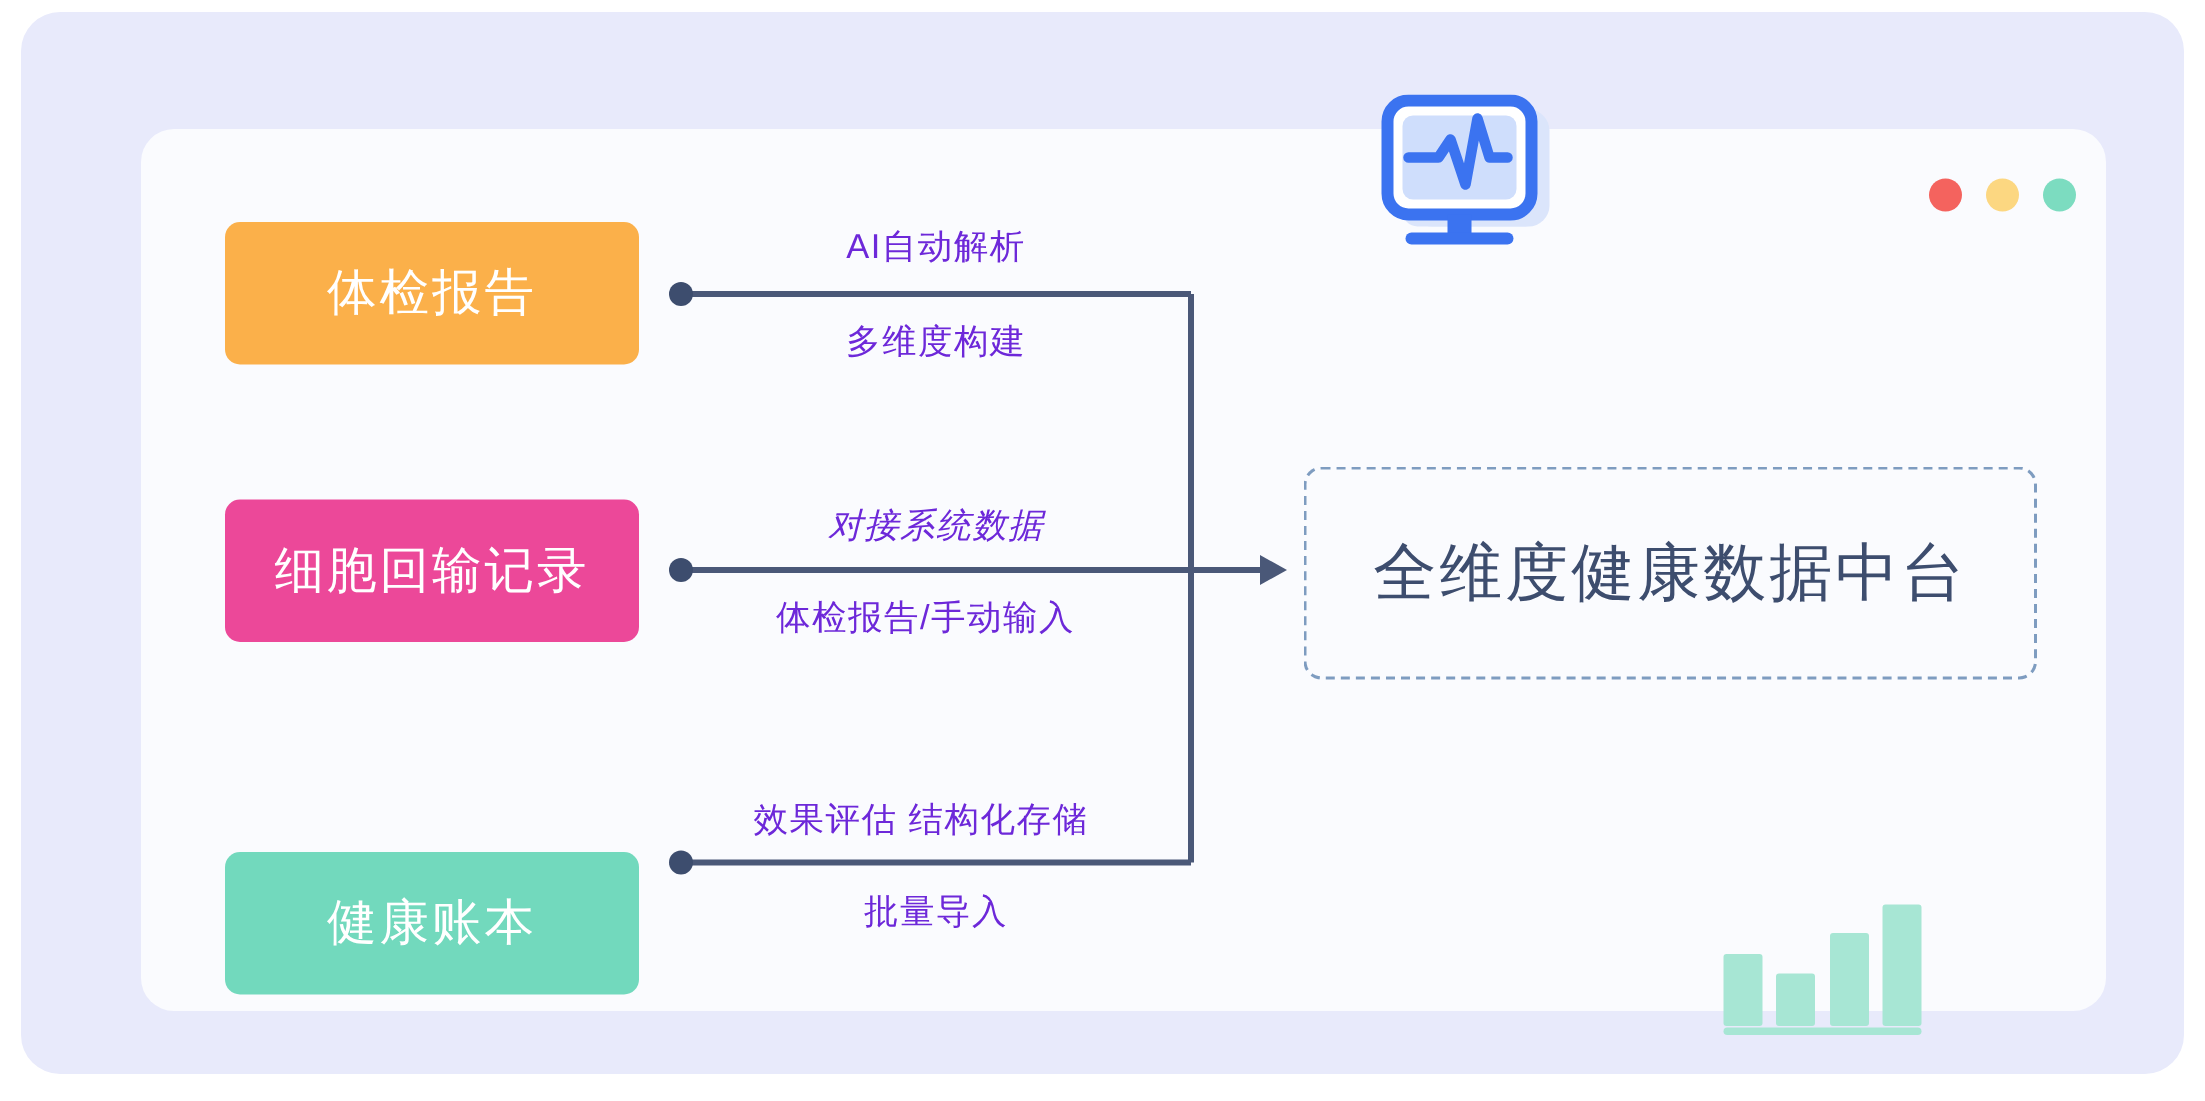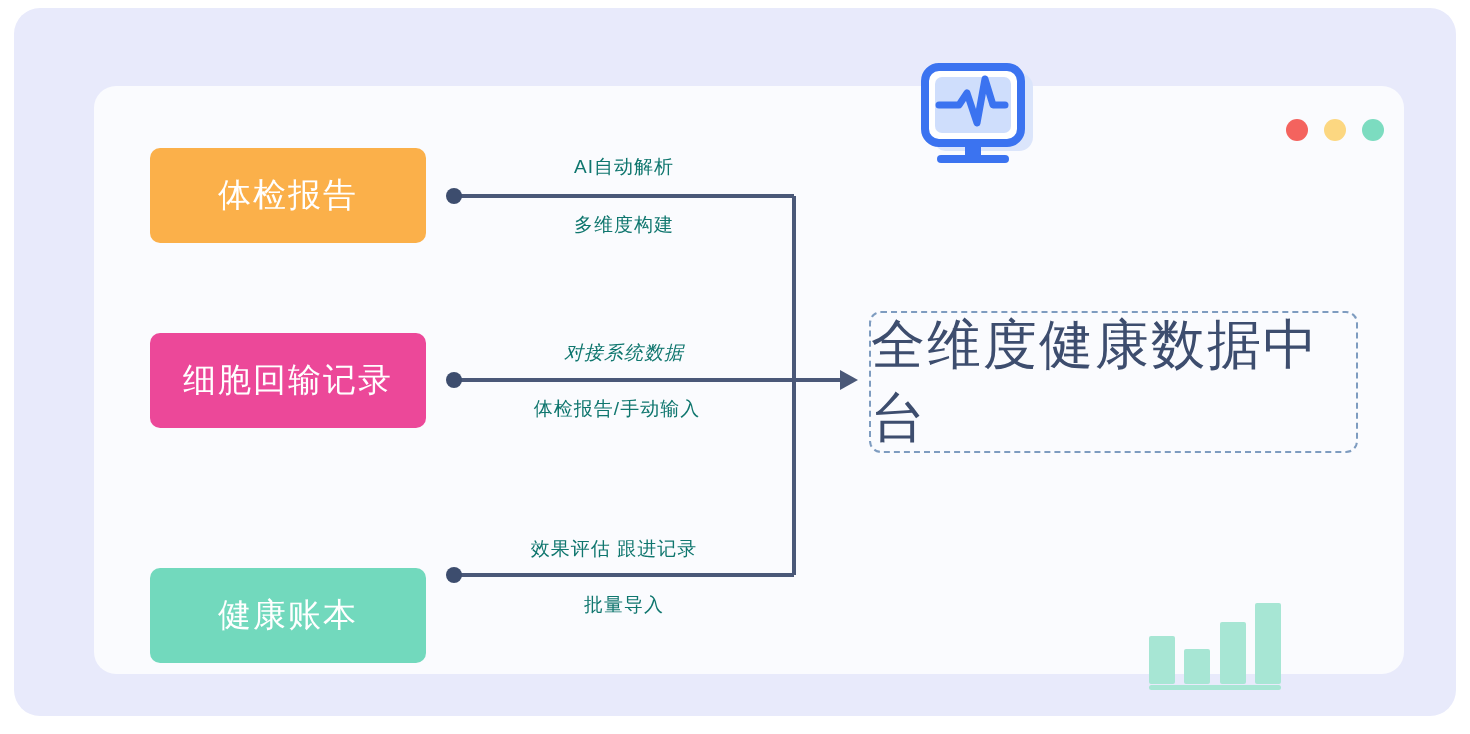--- a/index.html
+++ b/index.html
@@ -60,22 +60,22 @@
     left: 0;
     top: 0;
     width: 1470px;
     height: 734px;
     pointer-events: none;
   }
 
   
   .edge-label {
     position: absolute;
-    color: #0f766e;
-    font-size: 19px;
+    color: #6d28d9;
+    font-size: 23px;
     letter-spacing: 1px;
     white-space: nowrap;
     text-align: center;
     user-select: none;
   }
   .edge-label.upper { transform: translate(-50%, -100%); }
   .edge-label.lower { transform: translate(-50%, 0); }
 
   #edge-label-0-upper { left: 610px; top: 172px; }
   #edge-label-0-lower { left: 610px; top: 204px; }
@@ -93,21 +93,21 @@
     height: 138px;
     border: 2px dashed #7e9cc0;
     border-radius: 12px;
     background: transparent;
     display: flex;
     align-items: center;
     justify-content: center;
   }
   #destination-label {
     color: #3d4d6e;
-    font-size: 54px;
+    font-size: 42px;
     letter-spacing: 2px;
     user-select: none;
   }
 
   
   #monitor-icon {
     position: absolute;
     left: 905px;
     top: 55px;
     width: 120px;
@@ -219,20 +219,20 @@
   <div class="source-card" id="source-card-2">
     <span>健康账本</span>
   </div>
 
   <div class="edge-label upper" id="edge-label-0-upper">AI自动解析</div>
   <div class="edge-label lower" id="edge-label-0-lower">多维度构建</div>
 
   <div class="edge-label upper" id="edge-label-1-upper">对接系统数据</div>
   <div class="edge-label lower" id="edge-label-1-lower">体检报告/手动输入</div>
 
-  <div class="edge-label upper" id="edge-label-2-upper">效果评估  跟进记录</div>
+  <div class="edge-label upper" id="edge-label-2-upper">效果评估  结构化存储</div>
   <div class="edge-label lower" id="edge-label-2-lower">批量导入</div>
 
   <div id="destination-box">
     <span id="destination-label">全维度健康数据中台</span>
   </div>
 
 </div>
 
 </body></html>

